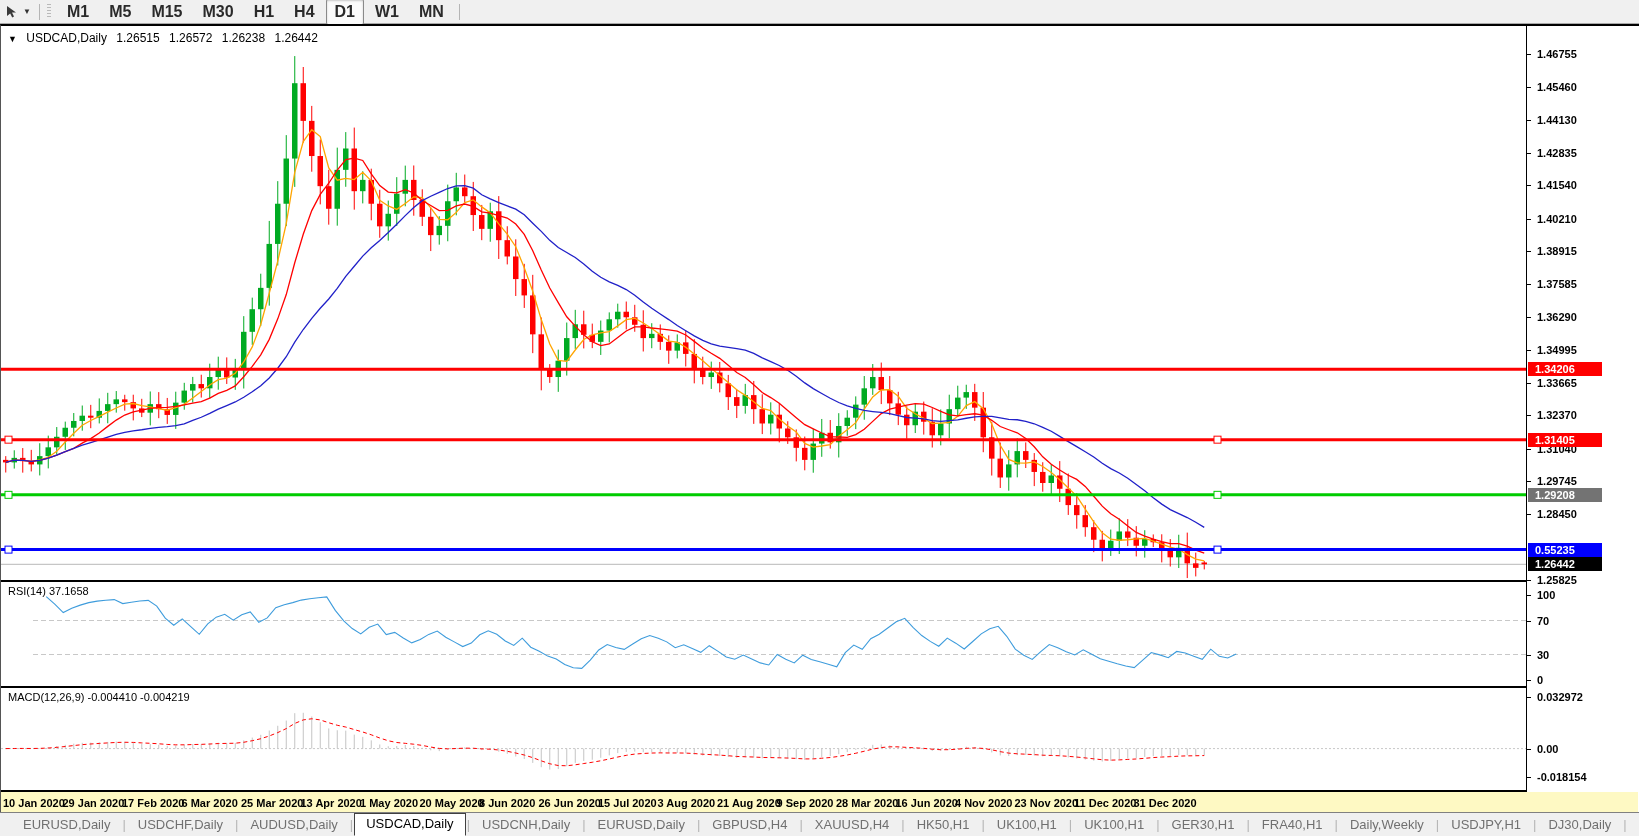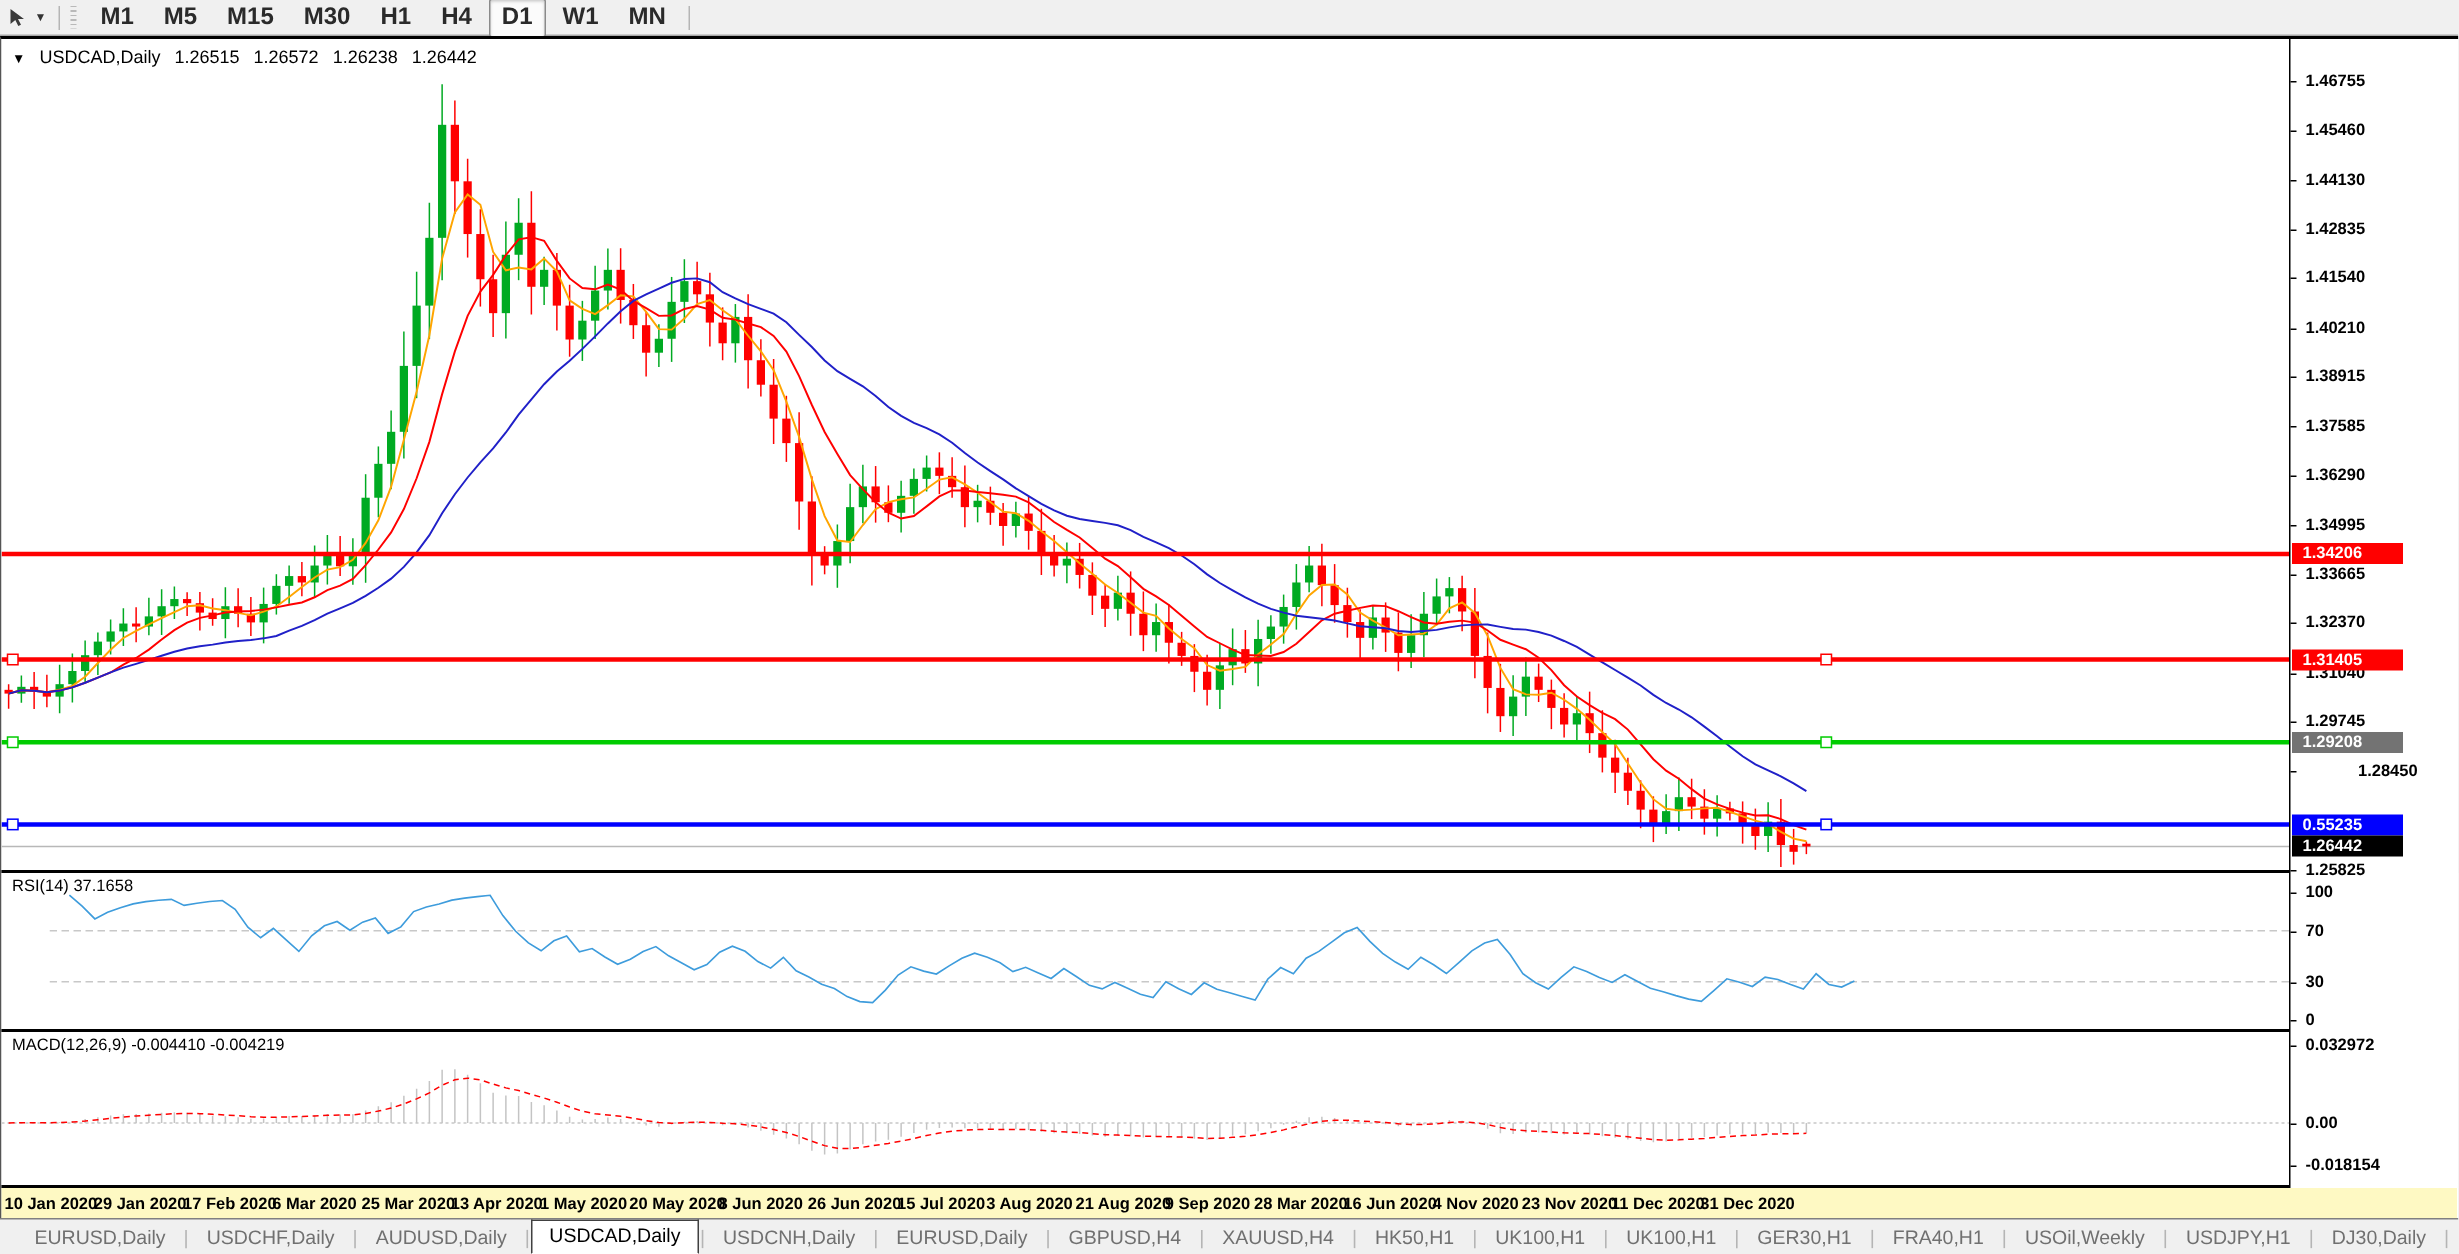--- a/index.html
+++ b/index.html
@@ -572,21 +572,21 @@
         <div class="ax-label" style="top: 317.52px;">1.34995</div>
         <div class="tick" style="top: 323.52px;"></div>
         <div class="ax-label" style="top: 350.92px;">1.33665</div>
         <div class="tick" style="top: 356.92px;"></div>
         <div class="ax-label" style="top: 383.44px;">1.32370</div>
         <div class="tick" style="top: 389.44px;"></div>
         <div class="ax-label" style="top: 416.839px;">1.31040</div>
         <div class="tick" style="top: 422.839px;"></div>
         <div class="ax-label" style="top: 449.36px;">1.29745</div>
         <div class="tick" style="top: 455.36px;"></div>
-        <div class="ax-label" style="top: 481.88px; margin-left: 35px;">1.28450</div>
+        <div class="ax-label" style="top: 481.88px;">1.28450</div>
         <div class="tick" style="top: 487.88px;"></div>
         <div class="ax-label" style="top: 547.8px;">1.25825</div>
         <div class="tick" style="top: 553.8px;"></div>
         <div class="ax-label" style="top: 563px;">100</div>
         <div class="tick" style="top: 569px;"></div>
         <div class="ax-label" style="top: 588.5px;">70</div>
         <div class="tick" style="top: 594.5px;"></div>
         <div class="ax-label" style="top: 622.5px;">30</div>
         <div class="tick" style="top: 628.5px;"></div>
         <div class="ax-label" style="top: 648px;">0</div>
@@ -649,21 +649,21 @@
         <div class="tab">HK50,H1</div>
         <span class="tab-sep">|</span>
         <div class="tab">UK100,H1</div>
         <span class="tab-sep">|</span>
         <div class="tab">UK100,H1</div>
         <span class="tab-sep">|</span>
         <div class="tab">GER30,H1</div>
         <span class="tab-sep">|</span>
         <div class="tab">FRA40,H1</div>
         <span class="tab-sep">|</span>
-        <div class="tab">USOil,Weekly</div>
+        <div class="tab">Daily,Weekly</div>
         <span class="tab-sep">|</span>
         <div class="tab">USDJPY,H1</div>
         <span class="tab-sep">|</span>
         <div class="tab">DJ30,Daily</div>
         <span class="tab-sep">|</span>
         <div class="tab">CHINA300,H1</div>
       </div>
 
   </div>
 

